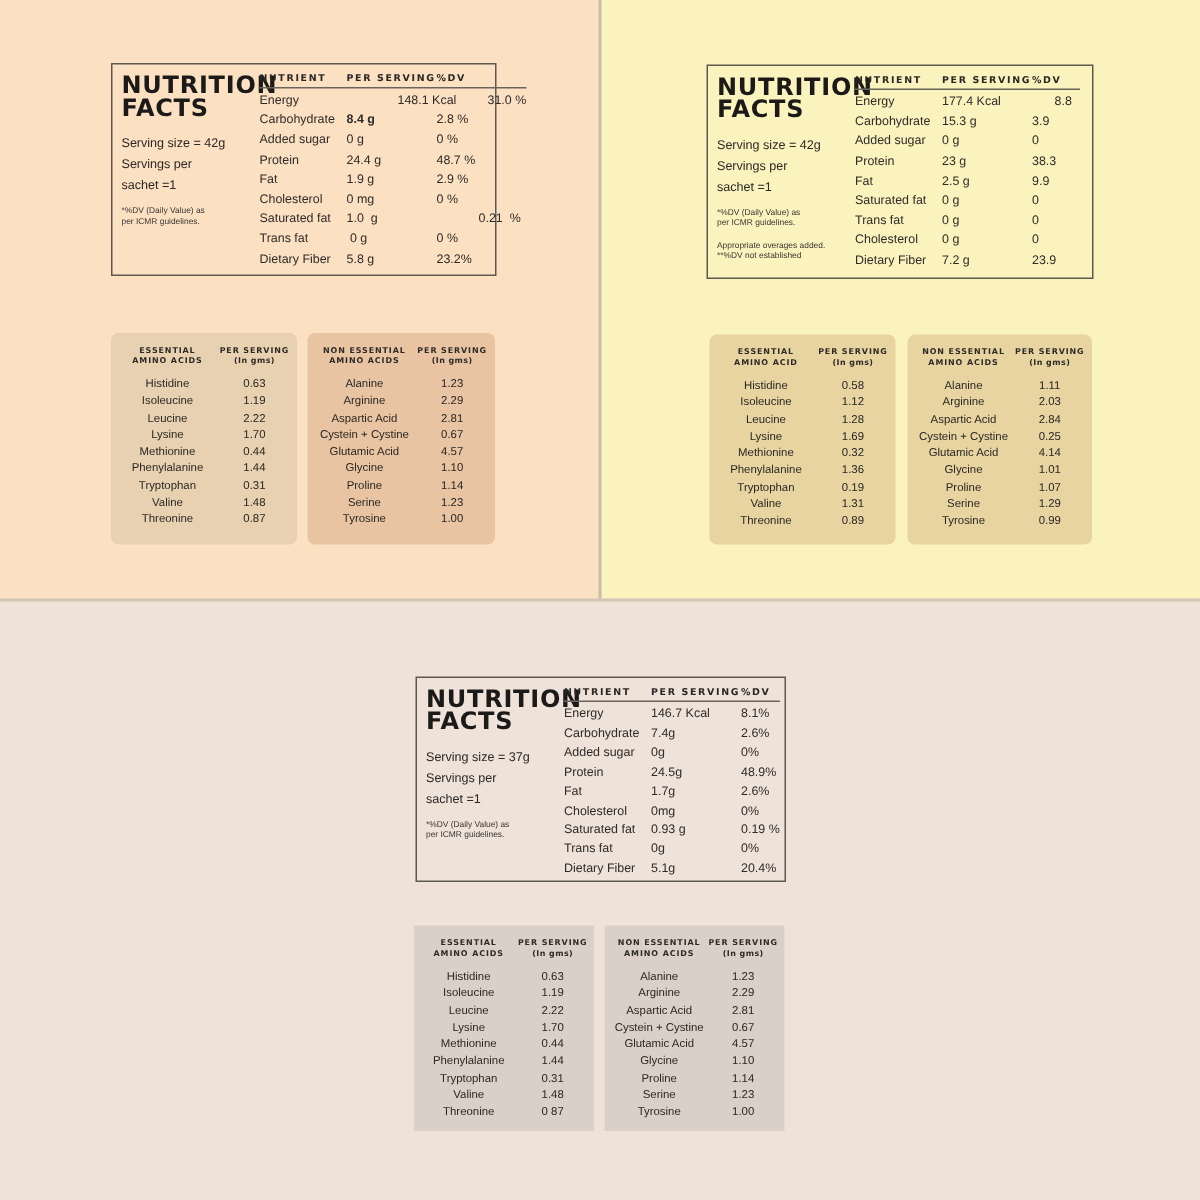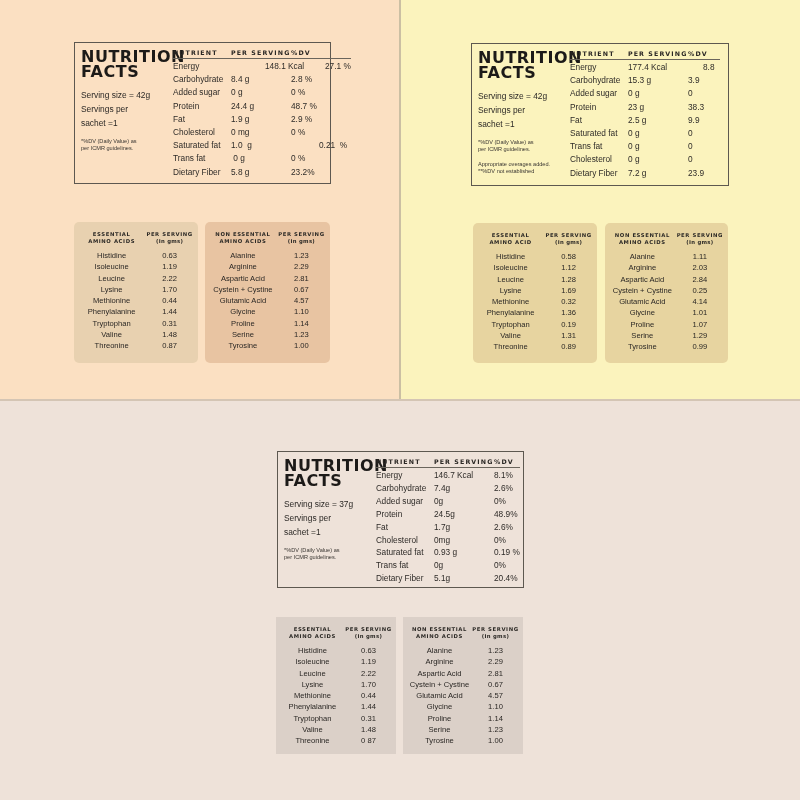--- a/index.html
+++ b/index.html
@@ -83,25 +83,25 @@
     <div class="nf-right">
       <div class="nf-head">
         <span class="c1">NUTRIENT</span>
         <span class="c2">PER SERVING</span>
         <span class="c3">%DV</span>
       </div>
       <div class="nf-rows">
           <div class="nf-row">
             <span class="c1">Energy</span>
             <span class="c2" style="white-space: pre; margin-left: 34px;">148.1 Kcal</span>
-            <span class="c3" style="white-space: pre;">27.1 %</span>
+            <span class="c3" style="white-space: pre;">31.0 %</span>
           </div>
           <div class="nf-row">
             <span class="c1">Carbohydrate</span>
-            <span class="c2" style="white-space: pre;">8.4 g</span>
+            <span class="c2" style="white-space: pre; font-weight: bold;">8.4 g</span>
             <span class="c3" style="white-space: pre;">2.8 %</span>
           </div>
           <div class="nf-row">
             <span class="c1">Added sugar</span>
             <span class="c2" style="white-space: pre;">0 g</span>
             <span class="c3" style="white-space: pre;">0 %</span>
           </div>
           <div class="nf-row">
             <span class="c1">Protein</span>
             <span class="c2" style="white-space: pre;">24.4 g</span>

